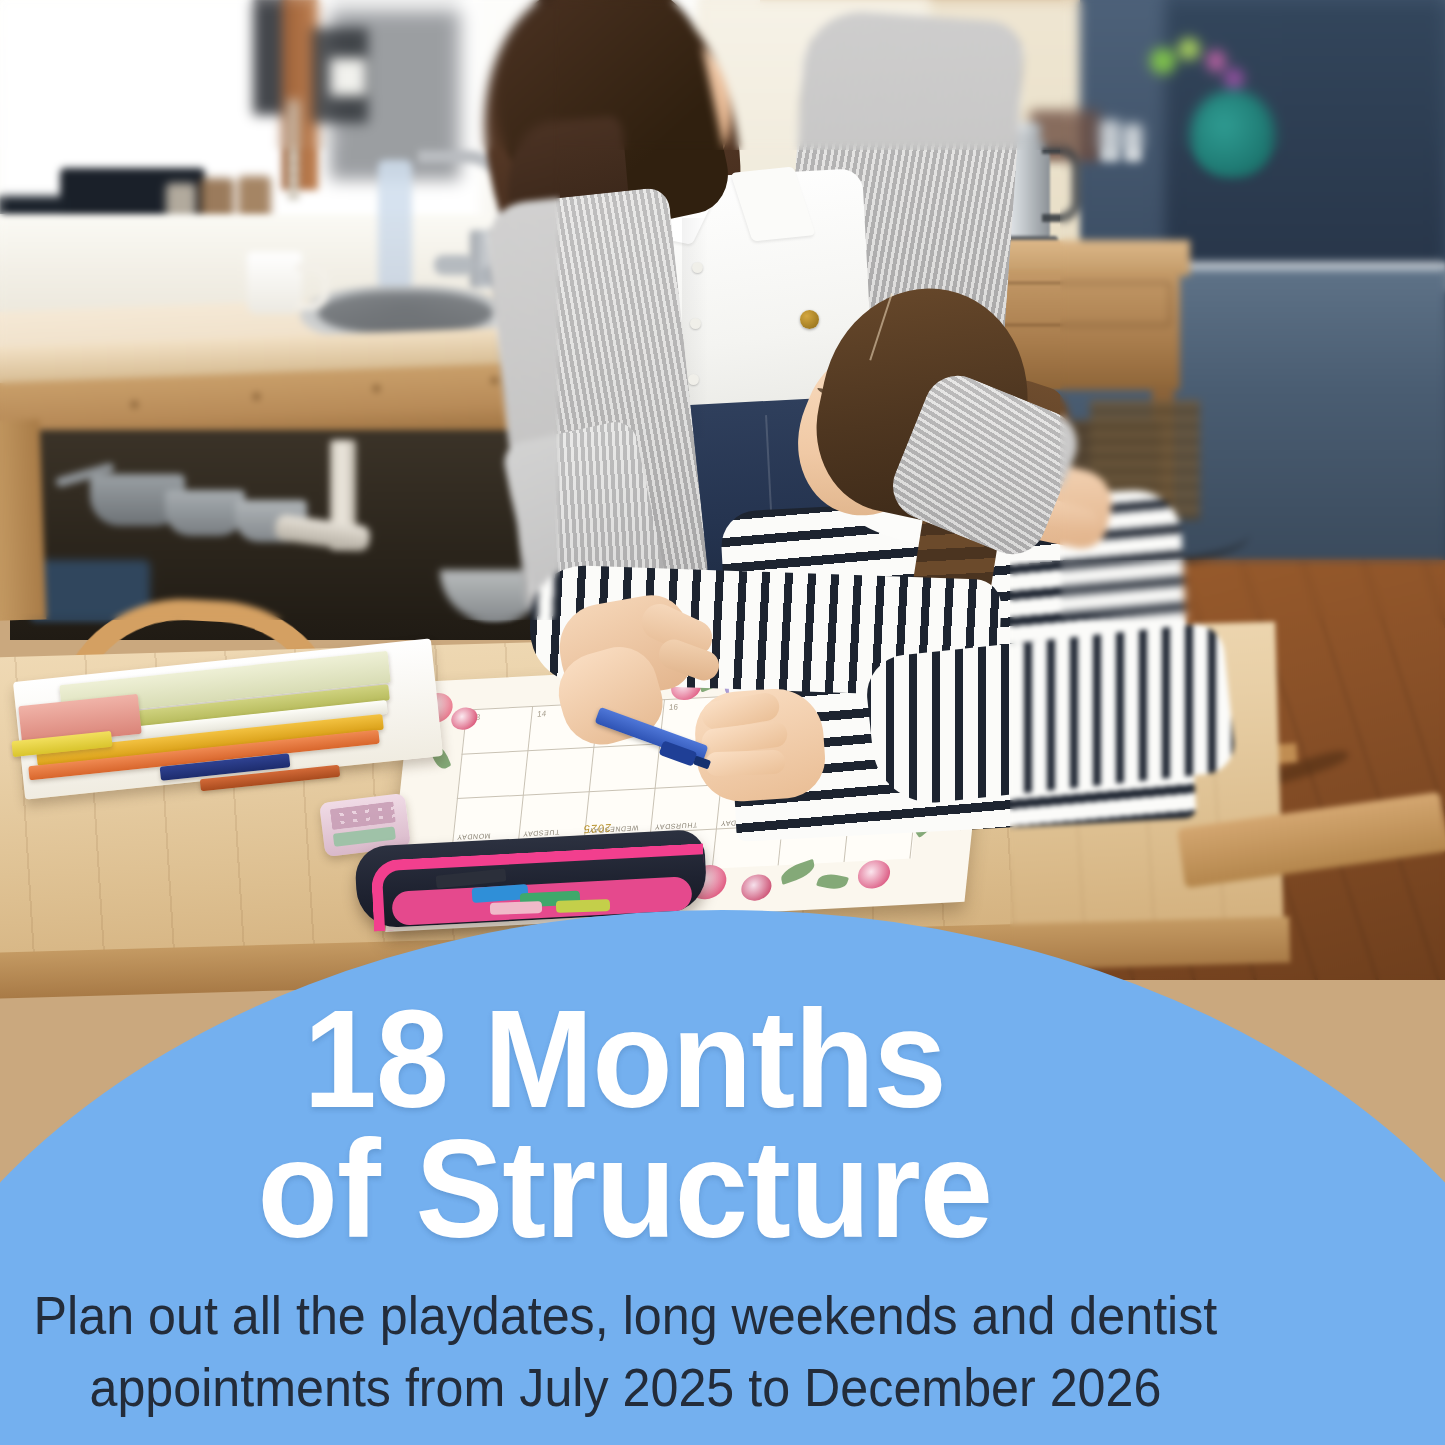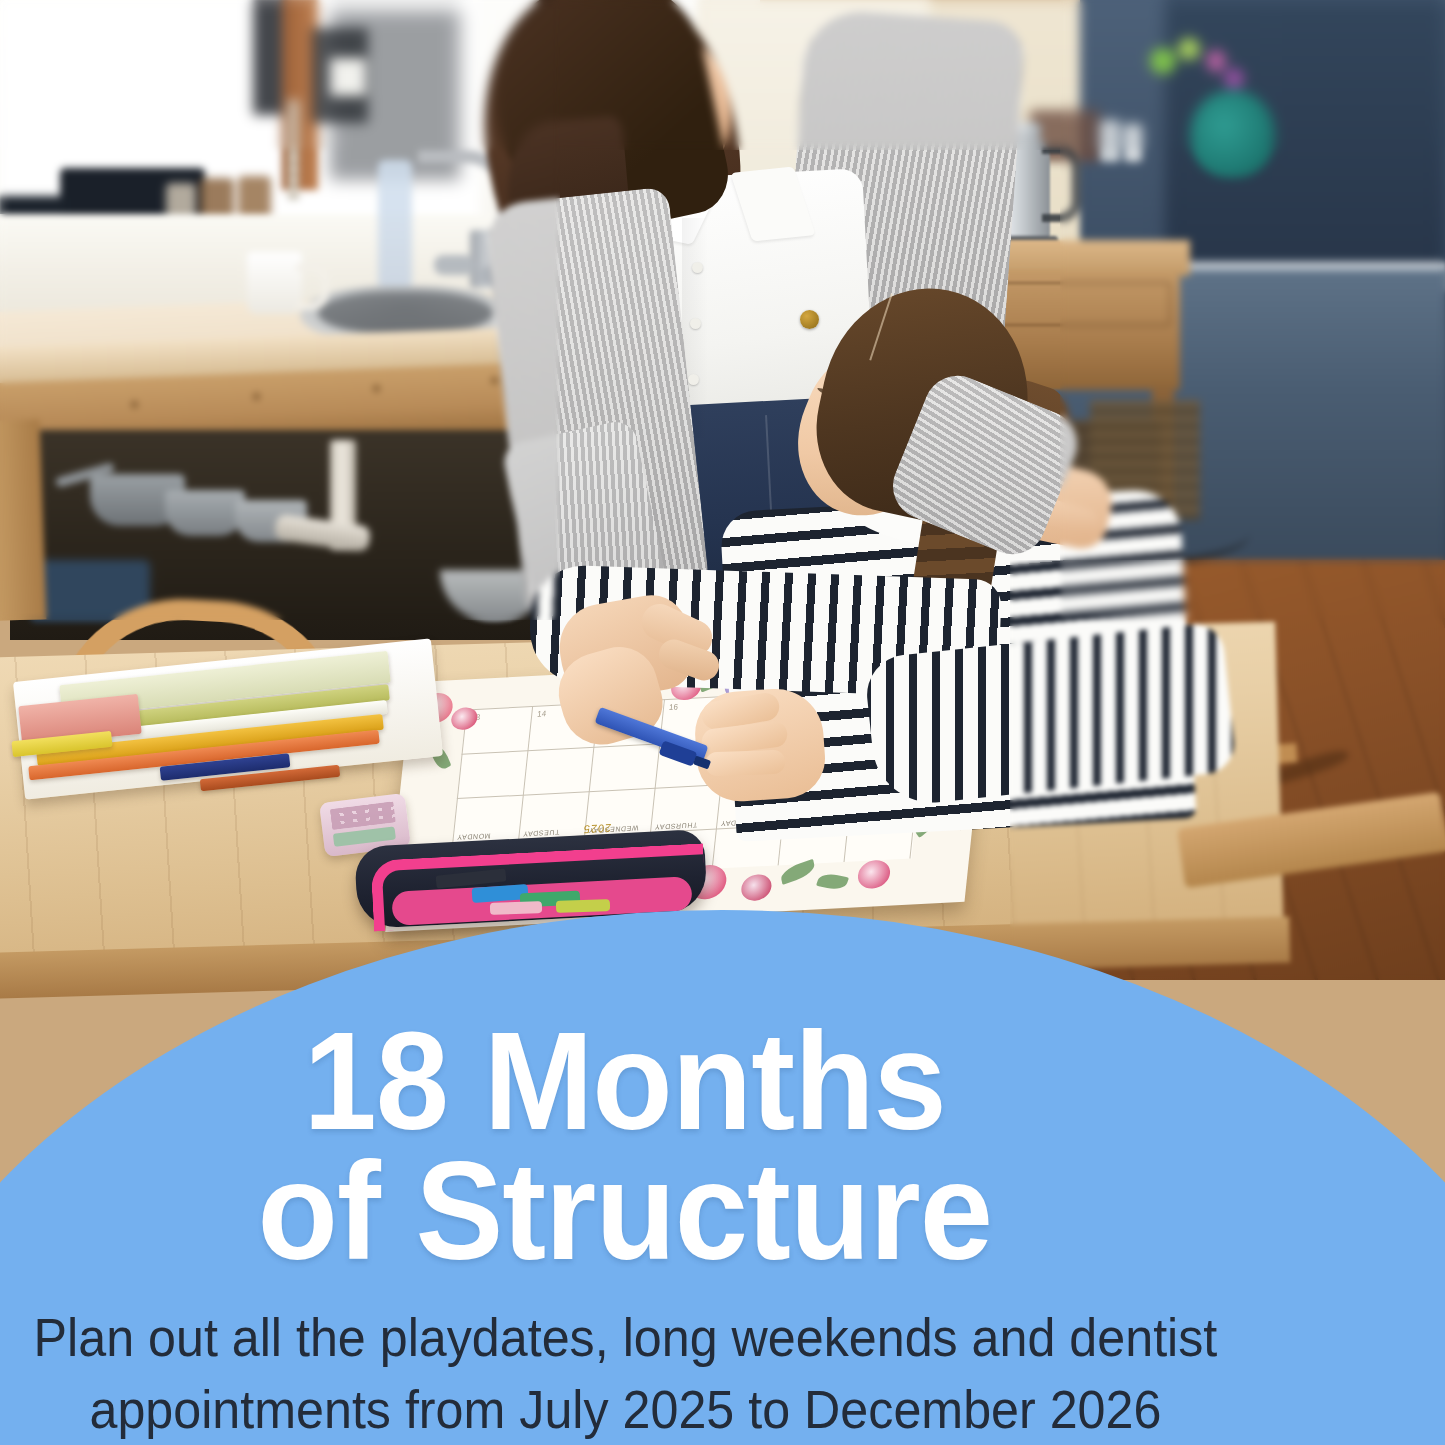--- a/index.html
+++ b/index.html
@@ -688,21 +688,21 @@
     left:-155px;
     top:910px;
     width:1755px;
     height:1260px;
     border-radius:50%;
     background:#74b0ef;
   }
   .banner-inner{
     position:absolute;left:0;top:910px;width:1250px;height:535px;
     display:flex;flex-direction:column;align-items:center;
-    justify-content:flex-end;
+    justify-content:flex-start;
   }
   .headline{
     margin:0;
     color:#ffffff;
     font-family:"Liberation Sans Narrow","Liberation Sans",sans-serif;
     font-weight:bold;
     font-size:140px;
     line-height:.93;
     letter-spacing:-1px;
     text-align:center;

